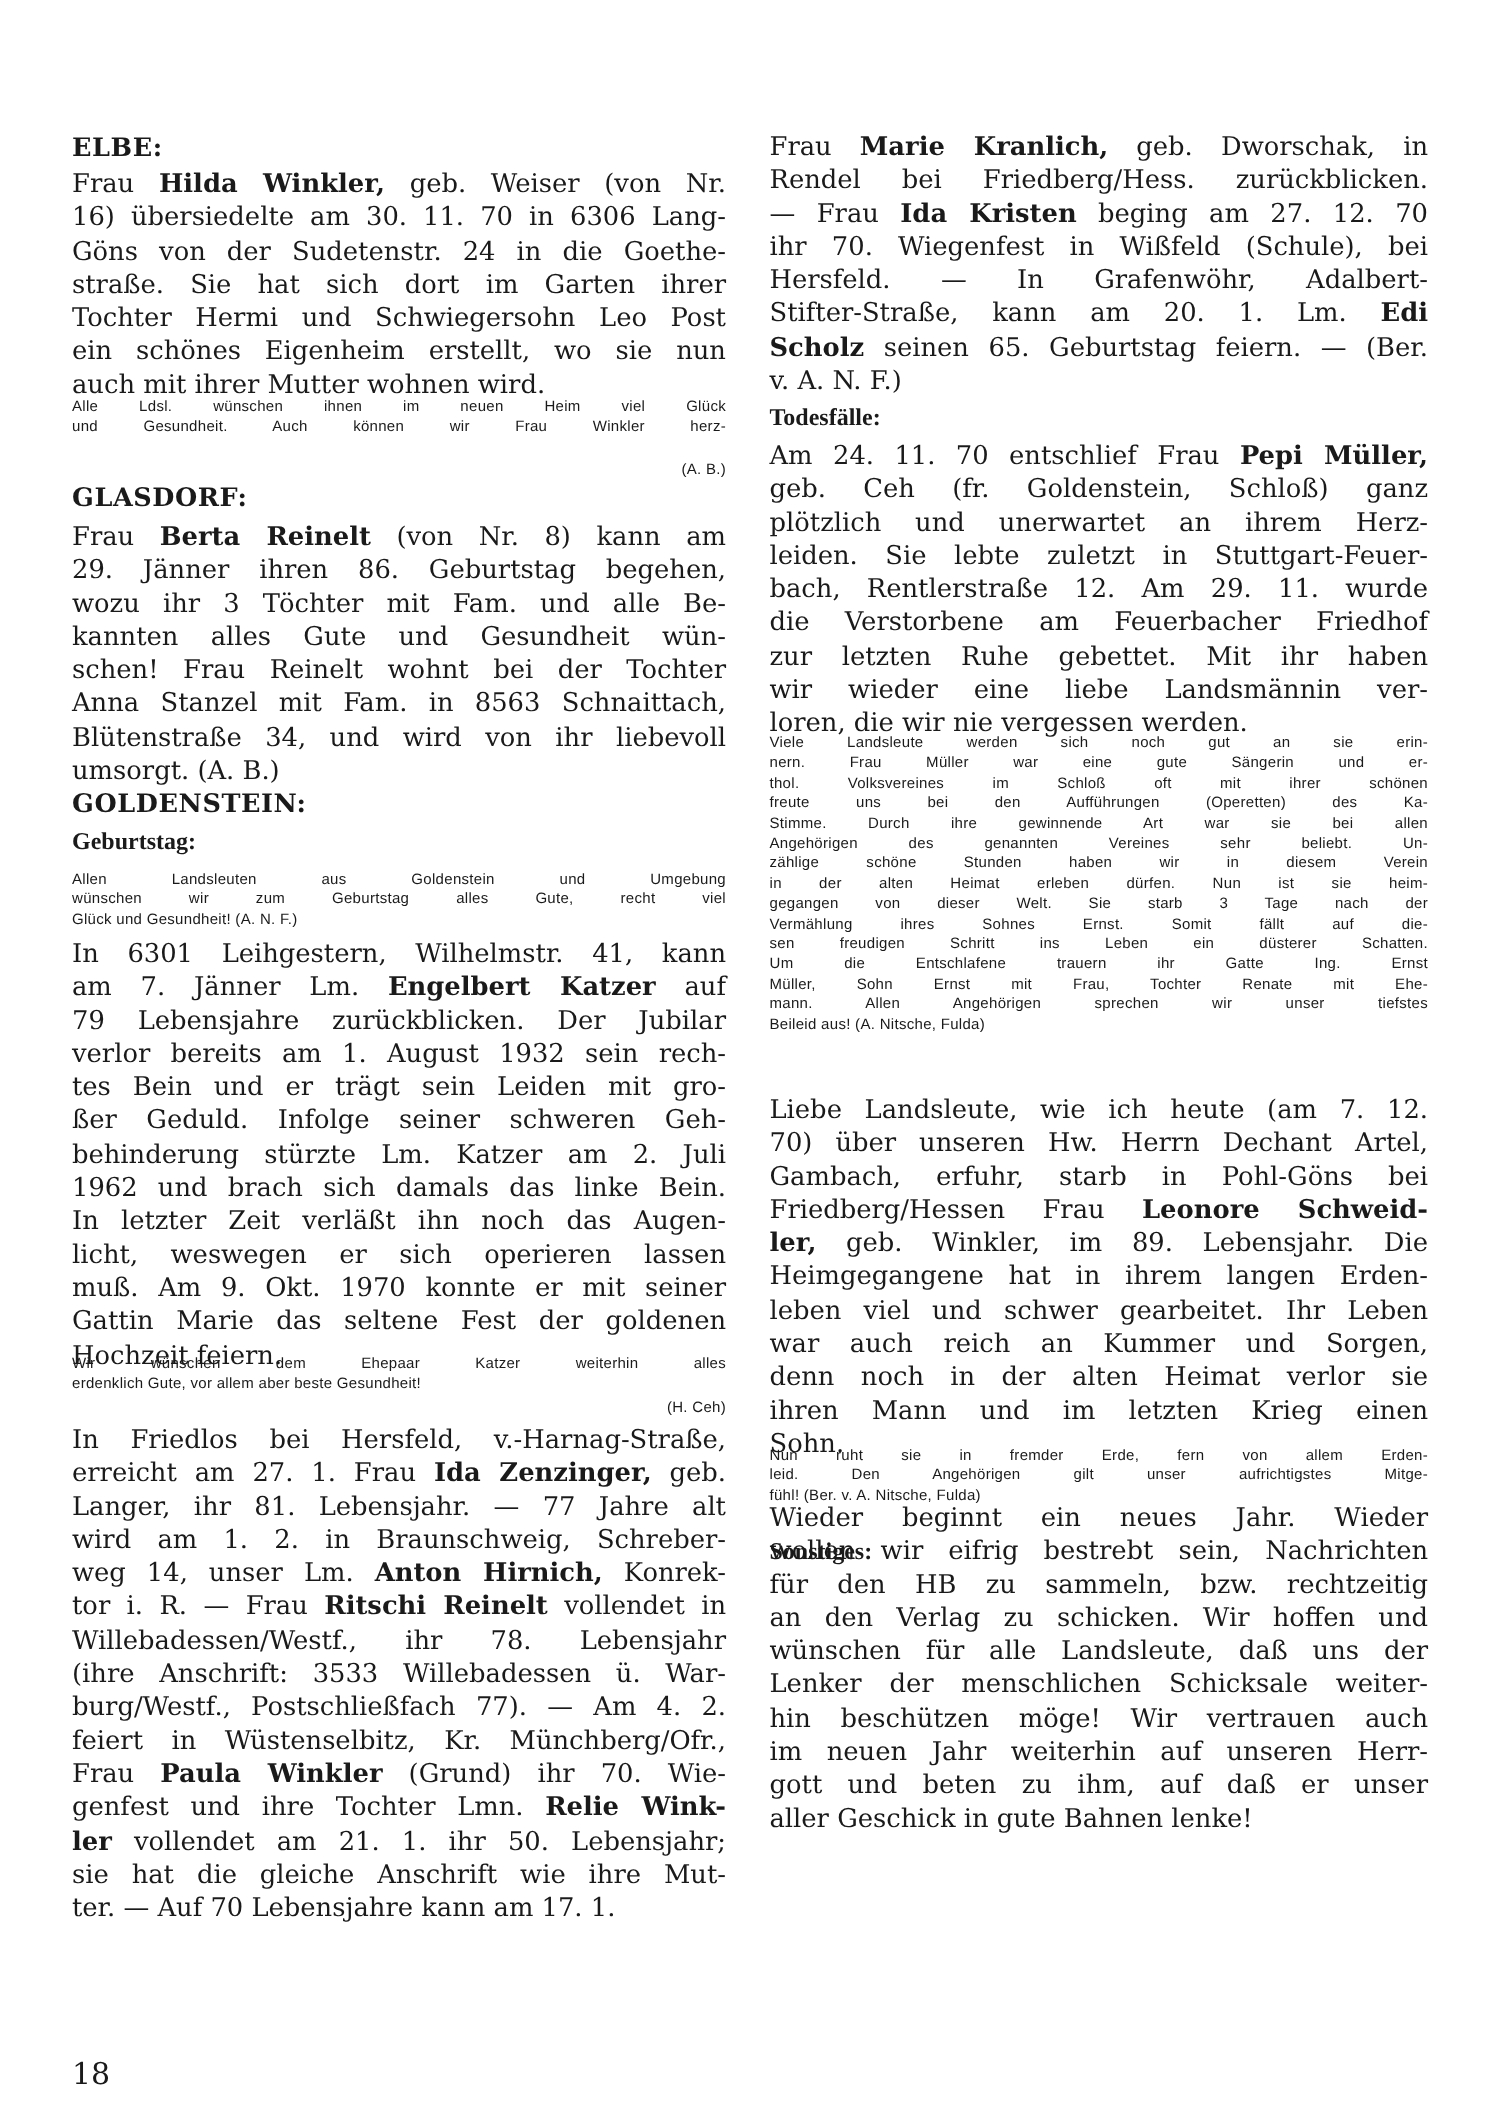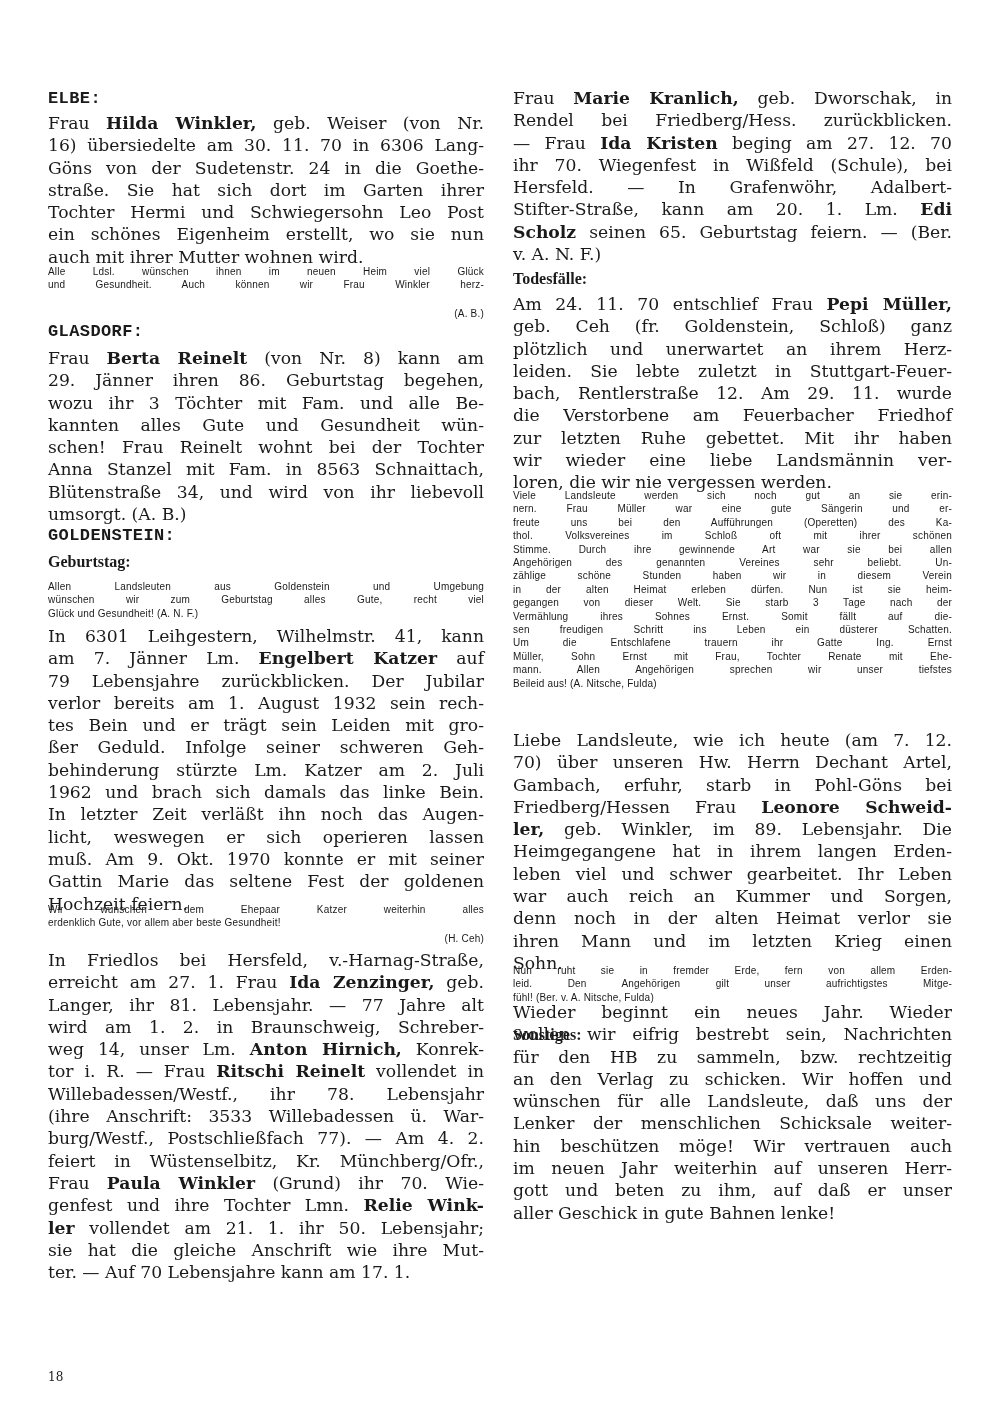--- a/index.html
+++ b/index.html
@@ -5,29 +5,29 @@
   html, body { margin:0; padding:0; }
   body {
     width:1000px; height:1413px; background:#ffffff; color:#1a1a1a;
     position:relative; overflow:hidden;
     font-family:"DejaVu Serif","Liberation Serif",serif;
   }
   .col { position:absolute; top:0; }
   .col-left { left:48px; width:436px; }
   .col-right { left:513px; width:439px; }
   .blk { position:absolute; left:0; width:100%; }
-  .h { font-weight:bold; font-size:17px; letter-spacing:0.4px; line-height:22px;font-family:Liberation Mono, monospace; }
+  .h { font-weight:bold; font-size:17px; letter-spacing:0.4px; line-height:22px; }
   .h2 { font-weight:bold; font-size:16px; line-height:22px;font-family:Liberation Serif, serif; }
   .body { font-size:17.2px; line-height:22.3px; text-align:justify; }
   .small { font-family:"Liberation Sans","DejaVu Sans",sans-serif; font-size:10px; line-height:13.4px; text-align:justify; letter-spacing:0.2px; }
   .line { display:block; white-space:nowrap; text-align:justify; text-align-last:justify; }
   .line.last { text-align-last:left; }
   .line.right { text-align:left; text-align-last:right; }
   b { font-weight:bold; }
-  .pageno { position:absolute; left:48px; top:1370px; font-size:12px;text-align:center; }
+  .pageno { position:absolute; left:48px; top:1370px; font-size:20px;text-align:center; }
 </style>
 </head>
 <body>
 
 <div class="col col-left">
   <div class="blk h" style="top:88px">ELBE:</div>
   <div class="blk body" style="top:112px">
       <span class="line">Frau <b>Hilda Winkler,</b> geb. Weiser (von Nr.</span>
       <span class="line">16) übersiedelte am 30. 11. 70 in 6306 Lang-</span>
       <span class="line">Göns von der Sudetenstr. 24 in die Goethe-</span>
@@ -120,22 +120,22 @@
       <span class="line">leiden. Sie lebte zuletzt in Stuttgart-Feuer-</span>
       <span class="line">bach, Rentlerstraße 12. Am 29. 11. wurde</span>
       <span class="line">die Verstorbene am Feuerbacher Friedhof</span>
       <span class="line">zur letzten Ruhe gebettet. Mit ihr haben</span>
       <span class="line">wir wieder eine liebe Landsmännin ver-</span>
       <span class="line last">loren, die wir nie vergessen werden.</span>
     </div>
   <div class="blk small" style="top:489px">
       <span class="line">Viele Landsleute werden sich noch gut an sie erin-</span>
       <span class="line">nern. Frau Müller war eine gute Sängerin und er-</span>
+      <span class="line">thol. Volksvereines im Schloß oft mit ihrer schönen</span>
       <span class="line">freute uns bei den Aufführungen (Operetten) des Ka-</span>
-      <span class="line">thol. Volksvereines im Schloß oft mit ihrer schönen</span>
       <span class="line">Stimme. Durch ihre gewinnende Art war sie bei allen</span>
       <span class="line">Angehörigen des genannten Vereines sehr beliebt. Un-</span>
       <span class="line">zählige schöne Stunden haben wir in diesem Verein</span>
       <span class="line">in der alten Heimat erleben dürfen. Nun ist sie heim-</span>
       <span class="line">gegangen von dieser Welt. Sie starb 3 Tage nach der</span>
       <span class="line">Vermählung ihres Sohnes Ernst. Somit fällt auf die-</span>
       <span class="line">sen freudigen Schritt ins Leben ein düsterer Schatten.</span>
       <span class="line">Um die Entschlafene trauern ihr Gatte Ing. Ernst</span>
       <span class="line">Müller, Sohn Ernst mit Frau, Tochter Renate mit Ehe-</span>
       <span class="line">mann. Allen Angehörigen sprechen wir unser tiefstes</span>

